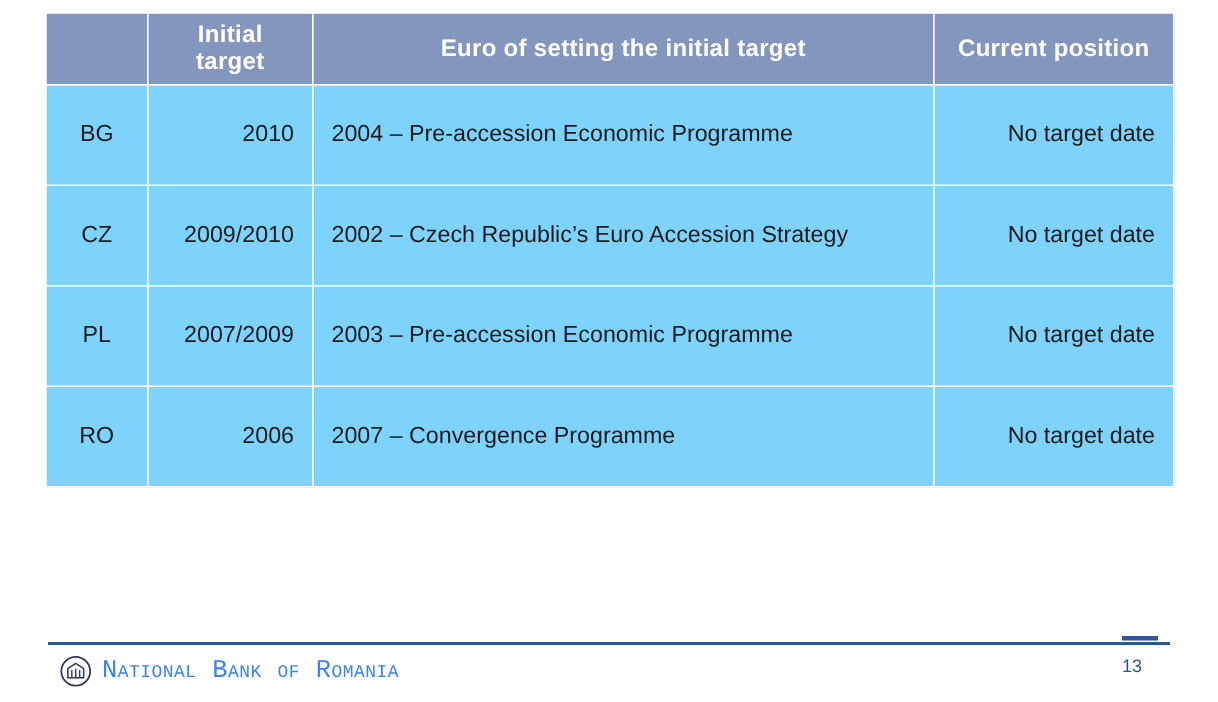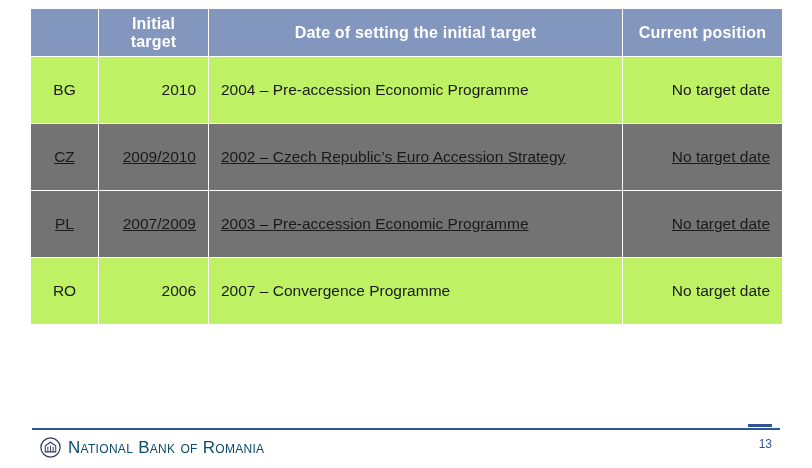--- a/index.html
+++ b/index.html
@@ -53,25 +53,24 @@
   table.data tbody td {
     font-size: 15.5px;
     color: #1a1a1a;
     height: 66px;
     padding: 0 12px;
     border: 1px solid #ffffff;
     vertical-align: middle;
     white-space: nowrap;
   }
   table.data tbody tr.odd td {
-    background: #bef264;
+    background: #7dd3fc;
   }
   table.data tbody tr.even td {
-    background: #737373;
-    text-decoration: underline;
+    background: #7dd3fc;
   }
   td.code {
     text-align: center;
     padding: 0 6px;
   }
   td.target {
     text-align: right;
   }
   td.date {
     text-align: left;
@@ -103,33 +102,33 @@
     display: flex;
     align-items: center;
     gap: 7px;
   }
   .brand-logo {
     width: 21px;
     height: 21px;
     display: block;
   }
   .brand-text {
-    font-family: Liberation Sans, sans-serif;
+    font-family: Liberation Mono, monospace;
     font-size: 17px;
-    color: #0c4a6e;
+    color: #3b82f6;
     font-variant: small-caps;
     letter-spacing: 0.3px;
     white-space: nowrap;
   }
   .page-num {
     position: absolute;
     left: 748px;
     top: 437px;
     width: 24px;
-    text-align: right;
+    text-align: left;
     font-size: 12px;
     color: #2f5597;
   }
 </style>
 </head>
 <body>
 
 <div class="slide">
 
   <div class="table-wrap">
@@ -137,21 +136,21 @@
       <colgroup>
         <col class="c0">
           <col class="c1">
           <col class="c2">
           <col class="c3">
       </colgroup>
       <thead>
         <tr>
           <th class="blank"></th>
           <th>Initial target</th>
-          <th>Date of setting the initial target</th>
+          <th>Euro of setting the initial target</th>
           <th>Current position</th>
         </tr>
       </thead>
       <tbody>
         <tr class="odd">
           <td class="code">BG</td>
           <td class="target">2010</td>
           <td class="date">2004 – Pre-accession Economic  Programme</td>
           <td class="pos">No target date</td>
         </tr>

